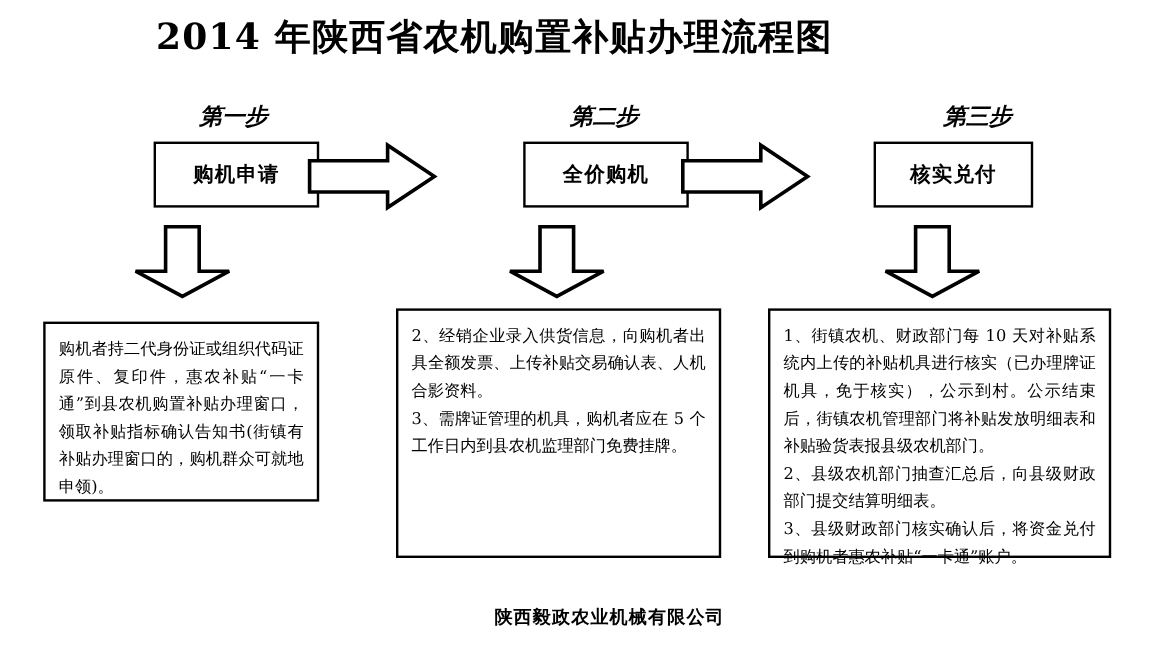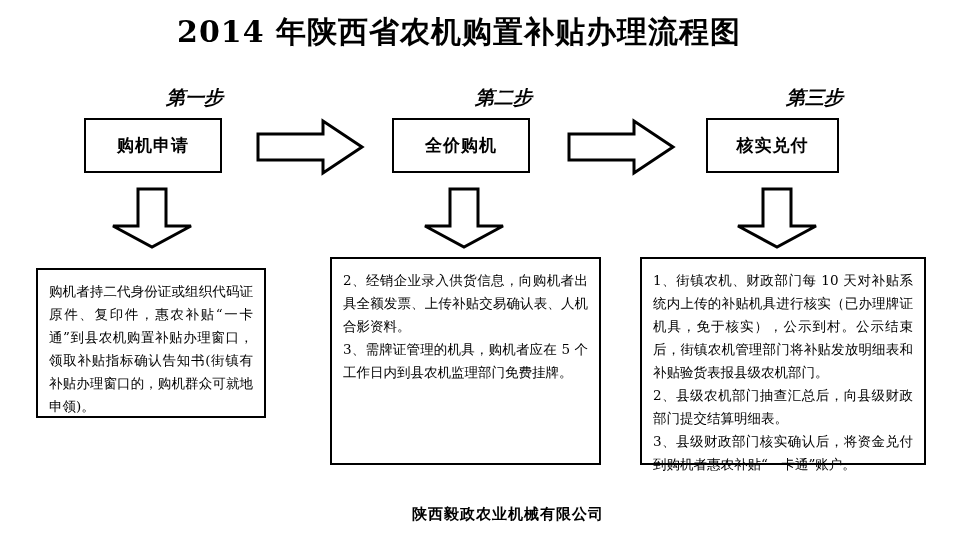--- a/index.html
+++ b/index.html
@@ -22,21 +22,20 @@
     left: 0;
     top: 12px;
     width: 824px;
     text-align: center;
     font-family: "DejaVu Serif", "Liberation Serif", serif;
     font-weight: bold;
     font-size: 30px;
     letter-spacing: 1px;
     line-height: 40px;
     white-space: nowrap;
-    margin-left: 47px;
   }
 
   
   .step-label {
     position: absolute;
     text-align: right;
     font-family: "DejaVu Serif", "Liberation Serif", serif;
     font-weight: bold;
     font-size: 19px;
     line-height: 24px;
@@ -55,24 +54,25 @@
     background: #ffffff;
     display: flex;
     align-items: center;
     justify-content: center;
     font-family: "DejaVu Serif", "Liberation Serif", serif;
     font-weight: bold;
     font-size: 17px;
     letter-spacing: 1px;
     white-space: nowrap;
     box-sizing: border-box;
+    margin-left: 44px;
   }
   #stage-box-1 { left: 84px;  top: 118px; width: 138px; height: 55px; }
   #stage-box-2 { left: 392px; top: 118px; width: 138px; height: 55px; }
-  #stage-box-3 { left: 706px; top: 118px; width: 133px; height: 55px; }
+  #stage-box-3 { left: 684px; top: 118px; width: 133px; height: 55px; }
 
   
   .arrow {
     position: absolute;
   }
   .arrow svg { display: block; }
   .arrow path {
     fill: #ffffff;
     stroke: #000000;
     stroke-width: 3;

